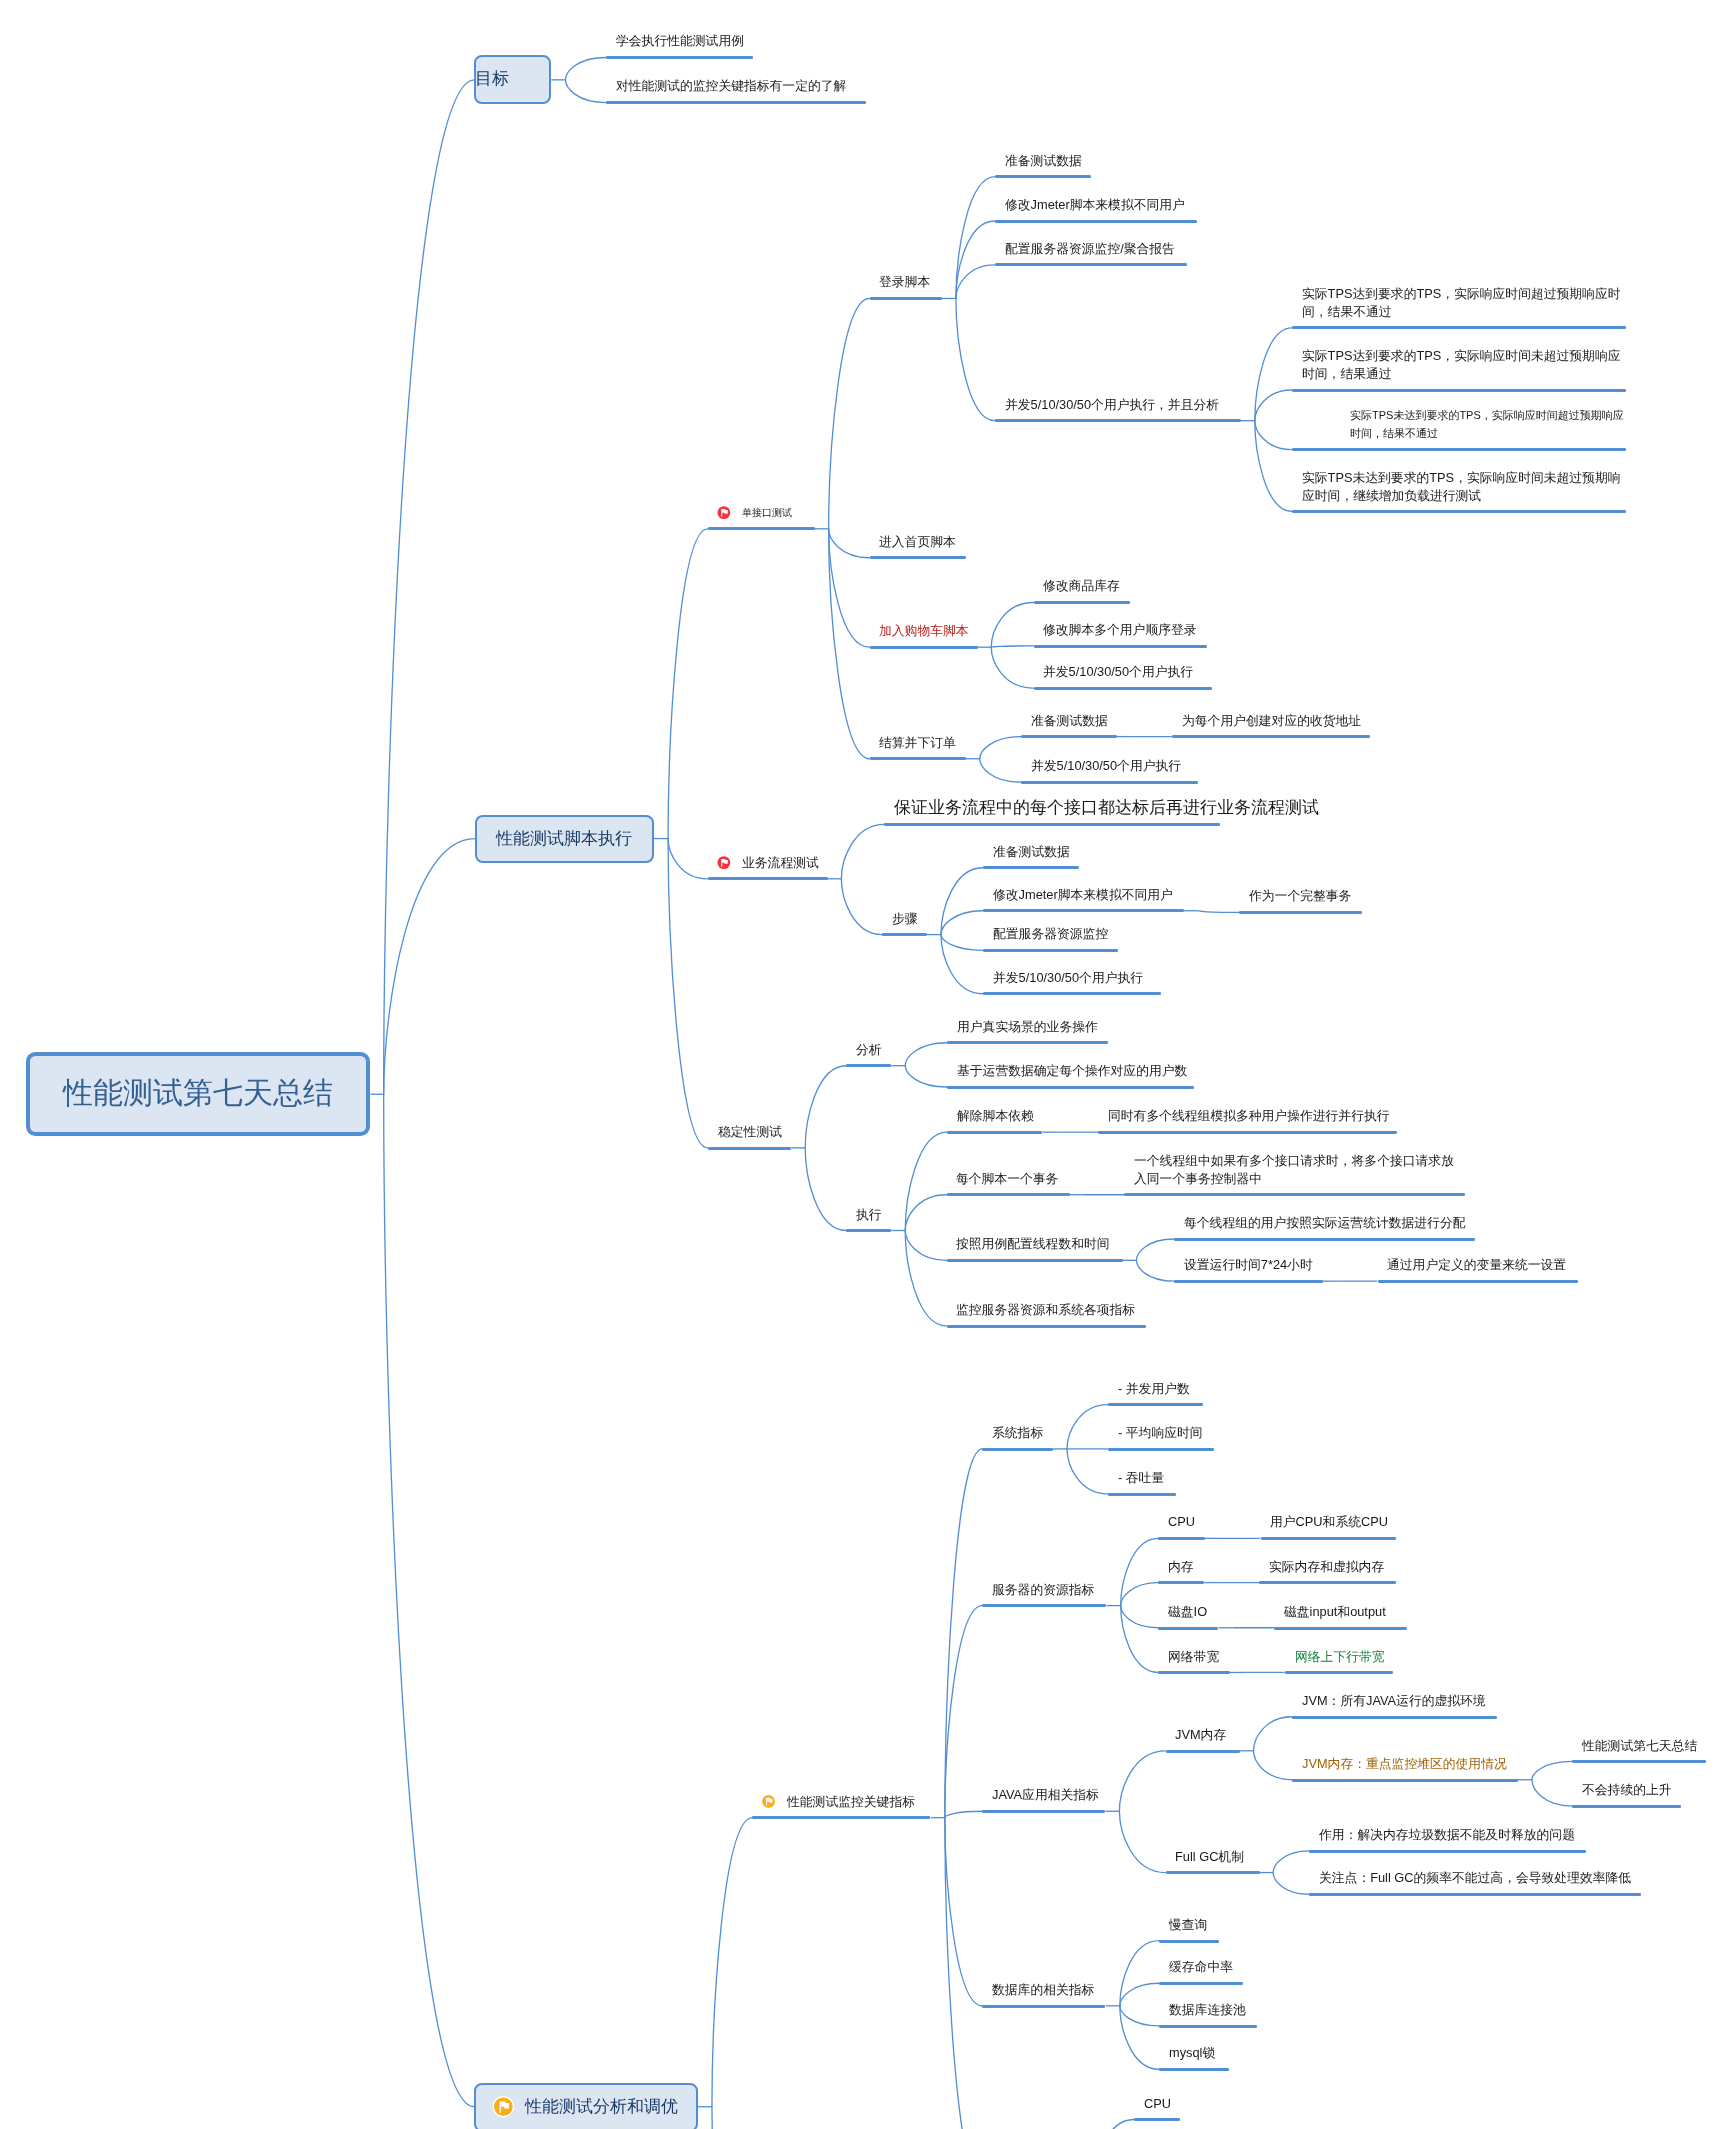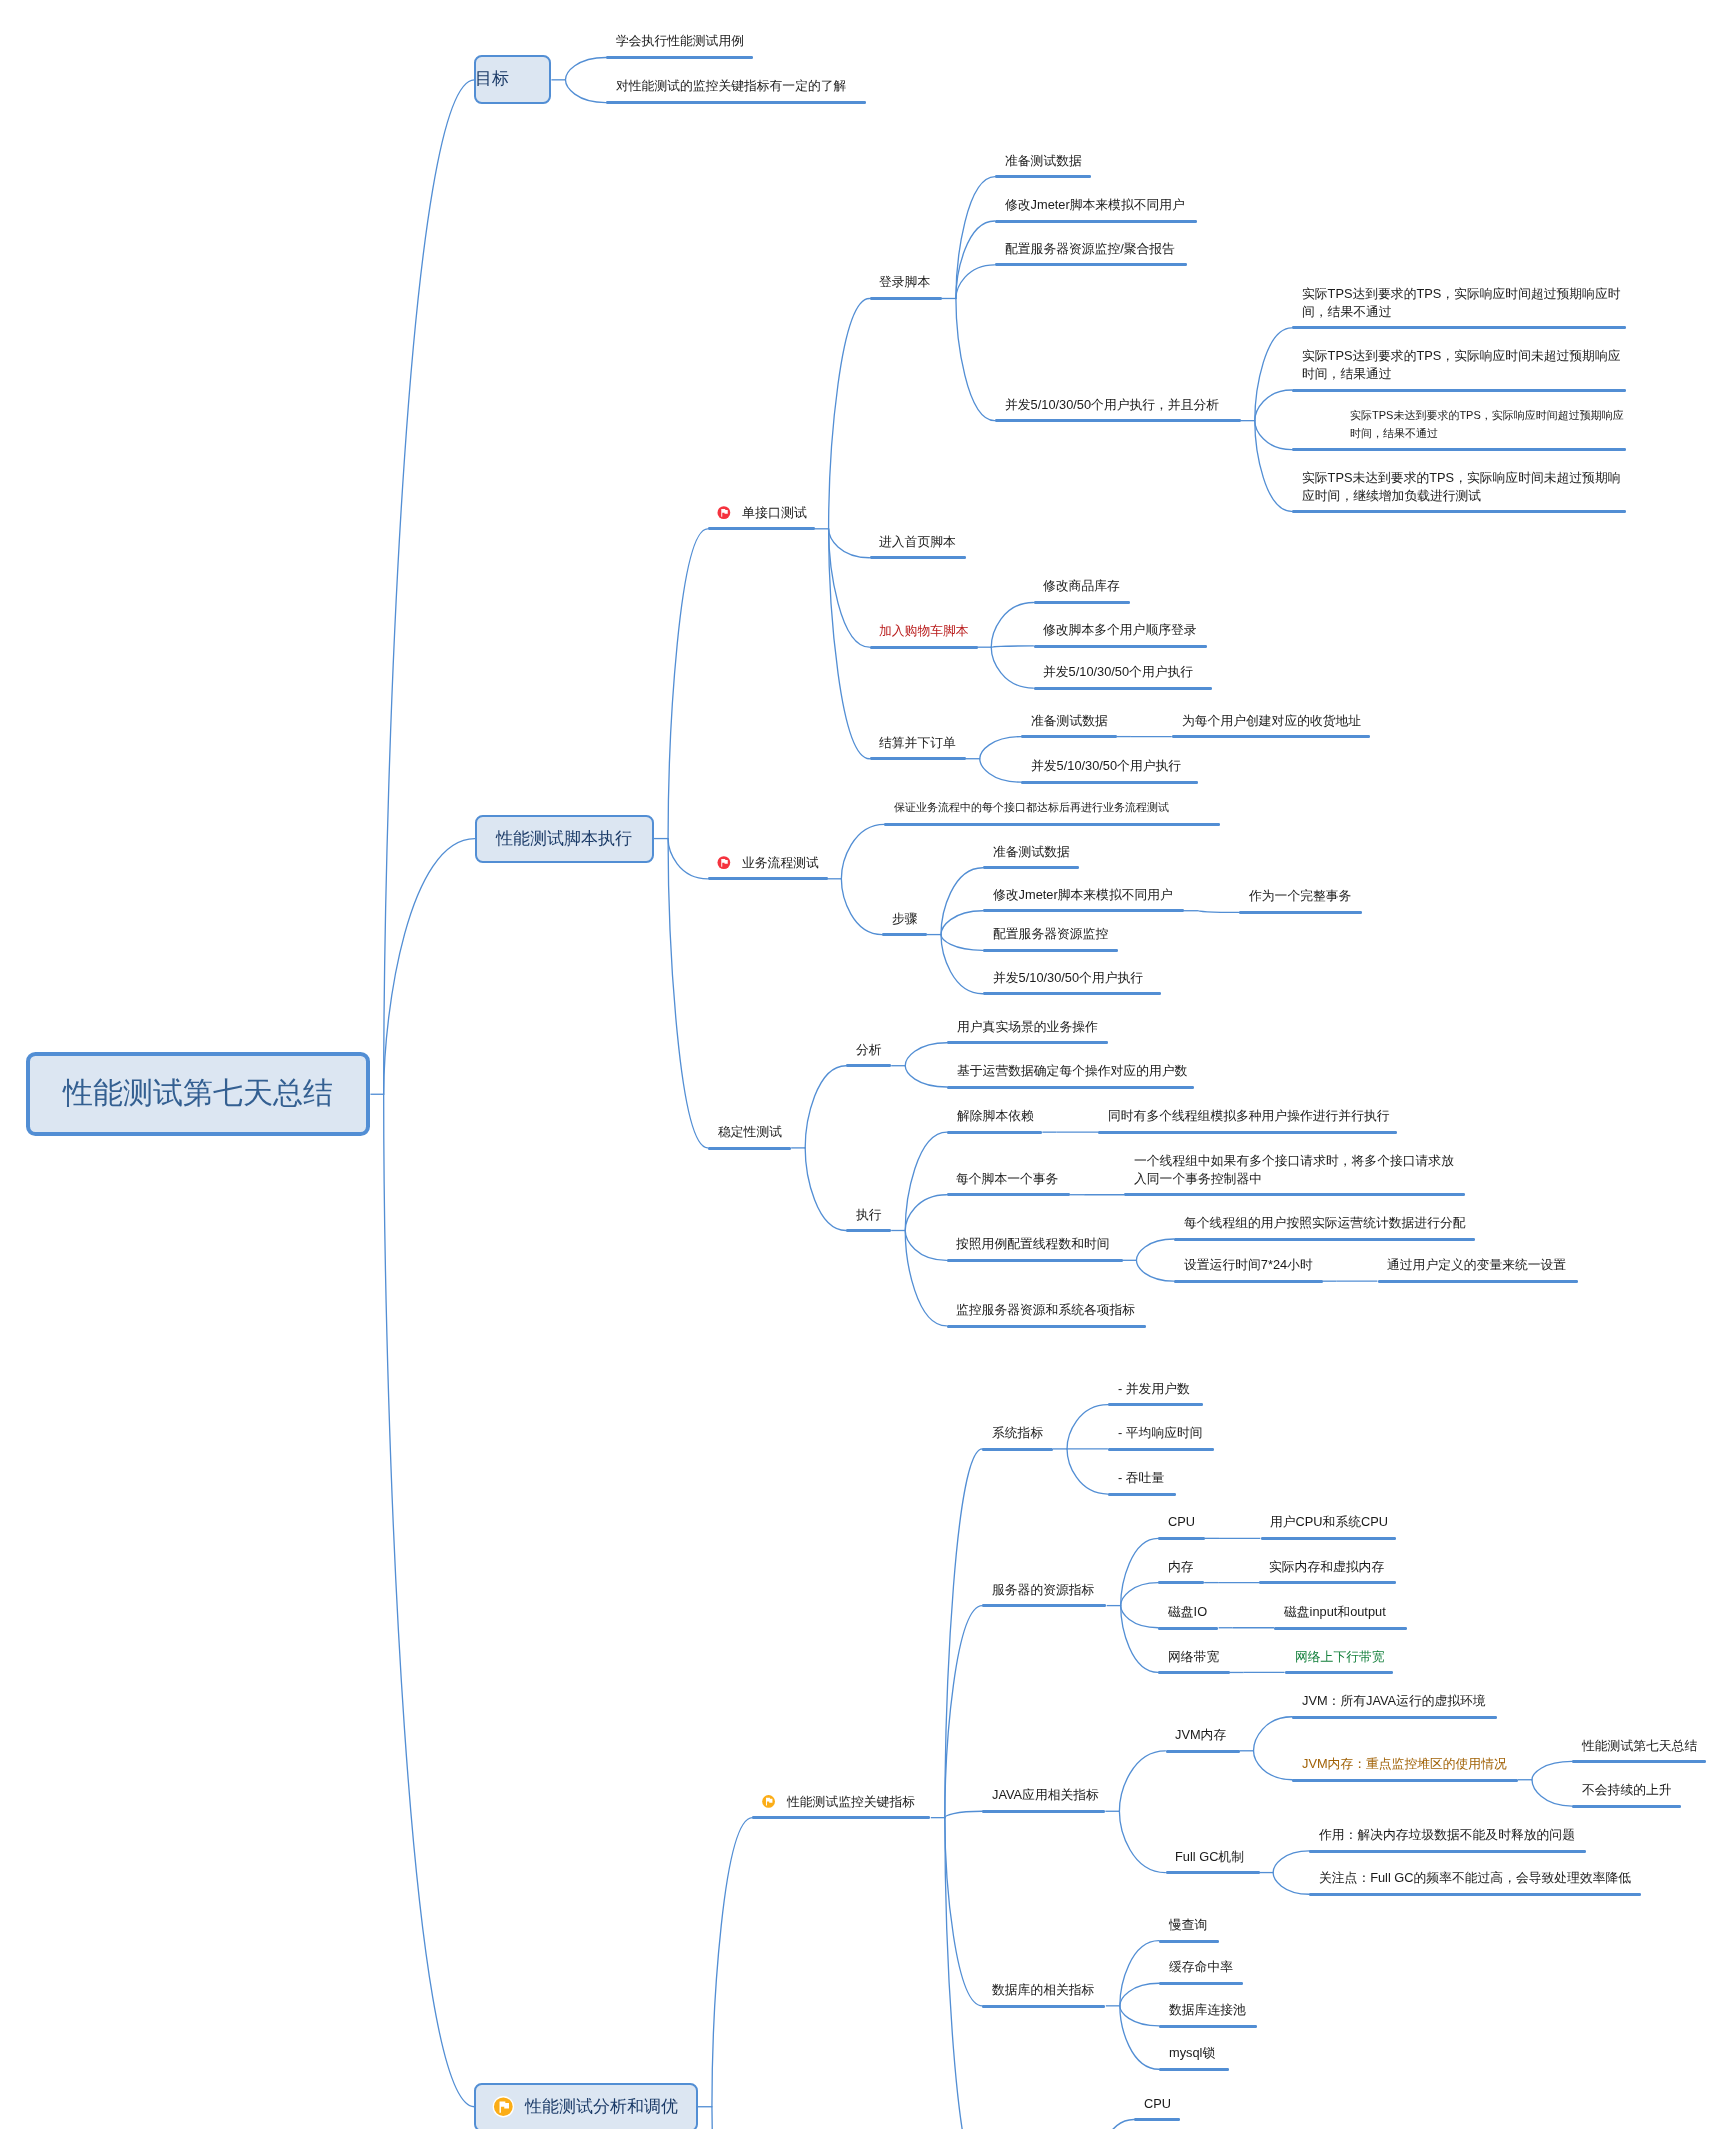--- a/index.html
+++ b/index.html
@@ -153,21 +153,21 @@
       <div class="box rootbox" style="left: 26.4px; top: 1052px; width: 344px; height: 84px; border-width: 4.7px; background: rgb(220, 230, 242); border-color: rgb(82, 142, 212);"></div>
       <div class="node boxlabel" style="left: 63px; top: 1072px; font-size: 30px; line-height: 41px; color: rgb(51, 95, 145);">性能测试第七天总结</div>
       <div class="box" style="left: 474px; top: 55px; width: 77px; height: 49px; border-width: 2.6px; background: rgb(220, 230, 242); border-color: rgb(82, 142, 212);"></div>
       <div class="node boxlabel" style="left: 475px; top: 67px; font-size: 17px; line-height: 23.4px; color: rgb(27, 59, 104);">目标</div>
       <div class="node" style="left: 616px; top: 32px; font-size: 12.8px; color: rgb(26, 26, 26);">学会执行性能测试用例</div>
       <div class="ul" style="left: 606px; top: 56px; width: 147px; background: rgb(82, 142, 212);"></div>
       <div class="node" style="left: 616px; top: 78px; font-size: 12.8px; color: rgb(26, 26, 26); font-family: Liberation Serif, serif;">对性能测试的监控关键指标有一定的了解</div>
       <div class="ul" style="left: 606px; top: 101px; width: 260px; background: rgb(82, 142, 212);"></div>
       <div class="box" style="left: 475px; top: 815px; width: 179px; height: 48px; border-width: 2.6px; background: rgb(220, 230, 242); border-color: rgb(82, 142, 212);"></div>
       <div class="node boxlabel" style="left: 496px; top: 827px; font-size: 17px; line-height: 23.4px; color: rgb(27, 59, 104);">性能测试脚本执行</div>
-      <div class="node" style="left: 742px; top: 504px; font-size: 13px; color: rgb(26, 26, 26);">单接口测试</div>
+      <div class="node" style="left: 742px; top: 504px; font-size: 10px; color: rgb(26, 26, 26);">单接口测试</div>
       <div class="ul" style="left: 708px; top: 527px; width: 107px; background: rgb(82, 142, 212);"></div>
       <div class="node" style="left: 879px; top: 273px; font-size: 12.8px; color: rgb(26, 26, 26);">登录脚本</div>
       <div class="ul" style="left: 870px; top: 297px; width: 72px; background: rgb(82, 142, 212);"></div>
       <div class="node" style="left: 1005px; top: 152px; font-size: 12.8px; color: rgb(26, 26, 26);">准备测试数据</div>
       <div class="ul" style="left: 995px; top: 175px; width: 96px; background: rgb(82, 142, 212);"></div>
       <div class="node" style="left: 1005px; top: 196px; font-size: 12.8px; color: rgb(26, 26, 26);">修改Jmeter脚本来模拟不同用户</div>
       <div class="ul" style="left: 995px; top: 220px; width: 202px; background: rgb(82, 142, 212);"></div>
       <div class="node" style="left: 1005px; top: 240px; font-size: 12.8px; color: rgb(26, 26, 26);">配置服务器资源监控/聚合报告</div>
       <div class="ul" style="left: 995px; top: 263px; width: 192px; background: rgb(82, 142, 212);"></div>
       <div class="node" style="left: 1005px; top: 396px; font-size: 12.8px; color: rgb(26, 26, 26);">并发5/10/30/50个用户执行，并且分析</div>
@@ -197,21 +197,21 @@
       <div class="node" style="left: 879px; top: 734px; font-size: 12.8px; color: rgb(26, 26, 26);">结算并下订单</div>
       <div class="ul" style="left: 870px; top: 757px; width: 96px; background: rgb(82, 142, 212);"></div>
       <div class="node" style="left: 1031px; top: 712px; font-size: 12.8px; color: rgb(26, 26, 26);">准备测试数据</div>
       <div class="ul" style="left: 1021px; top: 735px; width: 96px; background: rgb(82, 142, 212);"></div>
       <div class="node" style="left: 1182px; top: 712px; font-size: 12.8px; color: rgb(26, 26, 26);">为每个用户创建对应的收货地址</div>
       <div class="ul" style="left: 1172px; top: 735px; width: 198px; background: rgb(82, 142, 212);"></div>
       <div class="node" style="left: 1031px; top: 757px; font-size: 12.8px; color: rgb(26, 26, 26);">并发5/10/30/50个用户执行</div>
       <div class="ul" style="left: 1021px; top: 781px; width: 177px; background: rgb(82, 142, 212);"></div>
       <div class="node" style="left: 742px; top: 854px; font-size: 12.8px; color: rgb(26, 26, 26);">业务流程测试</div>
       <div class="ul" style="left: 708px; top: 877px; width: 120px; background: rgb(82, 142, 212);"></div>
-      <div class="node" style="left: 894px; top: 799px; font-size: 11px; color: rgb(26, 26, 26); text-align: right;">保证业务流程中的每个接口都达标后再进行业务流程测试</div>
+      <div class="node" style="left: 894px; top: 799px; font-size: 17px; color: rgb(26, 26, 26); text-align: right;">保证业务流程中的每个接口都达标后再进行业务流程测试</div>
       <div class="ul" style="left: 884px; top: 823px; width: 336px; background: rgb(82, 142, 212);"></div>
       <div class="node" style="left: 892px; top: 910px; font-size: 12.8px; color: rgb(26, 26, 26);">步骤</div>
       <div class="ul" style="left: 882px; top: 933px; width: 45px; background: rgb(82, 142, 212);"></div>
       <div class="node" style="left: 993px; top: 843px; font-size: 12.8px; color: rgb(26, 26, 26);">准备测试数据</div>
       <div class="ul" style="left: 983px; top: 866px; width: 96px; background: rgb(82, 142, 212);"></div>
       <div class="node" style="left: 993px; top: 886px; font-size: 12.8px; color: rgb(26, 26, 26);">修改Jmeter脚本来模拟不同用户</div>
       <div class="ul" style="left: 983px; top: 909px; width: 201px; background: rgb(82, 142, 212);"></div>
       <div class="node" style="left: 1249px; top: 887px; font-size: 12.8px; color: rgb(26, 26, 26);">作为一个完整事务</div>
       <div class="ul" style="left: 1239px; top: 911px; width: 123px; background: rgb(82, 142, 212);"></div>
       <div class="node" style="left: 993px; top: 925px; font-size: 12.8px; color: rgb(26, 26, 26);">配置服务器资源监控</div>

